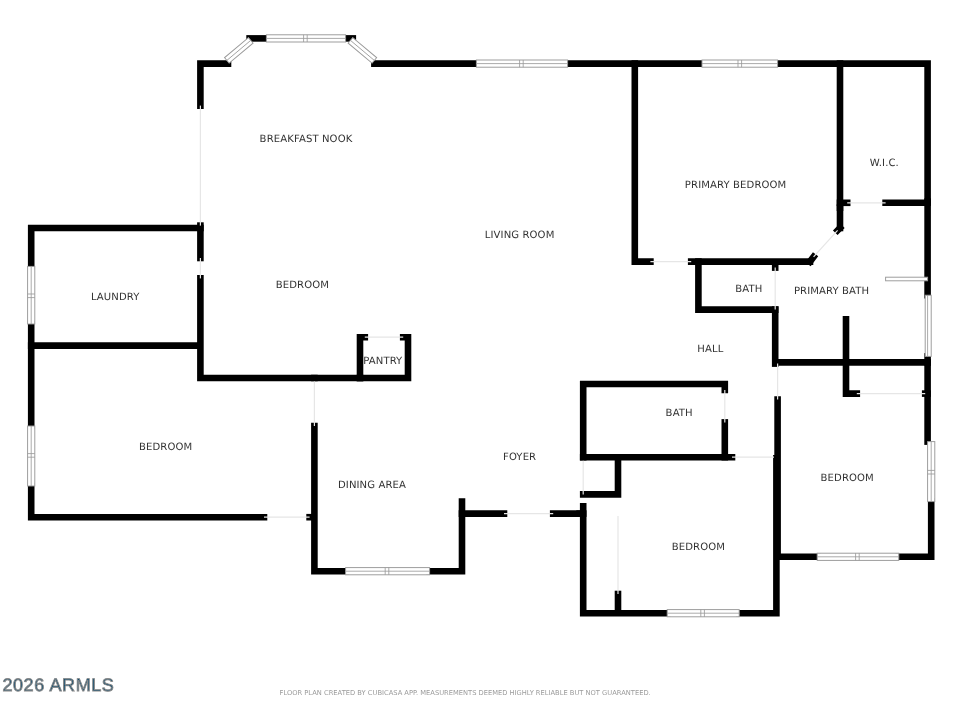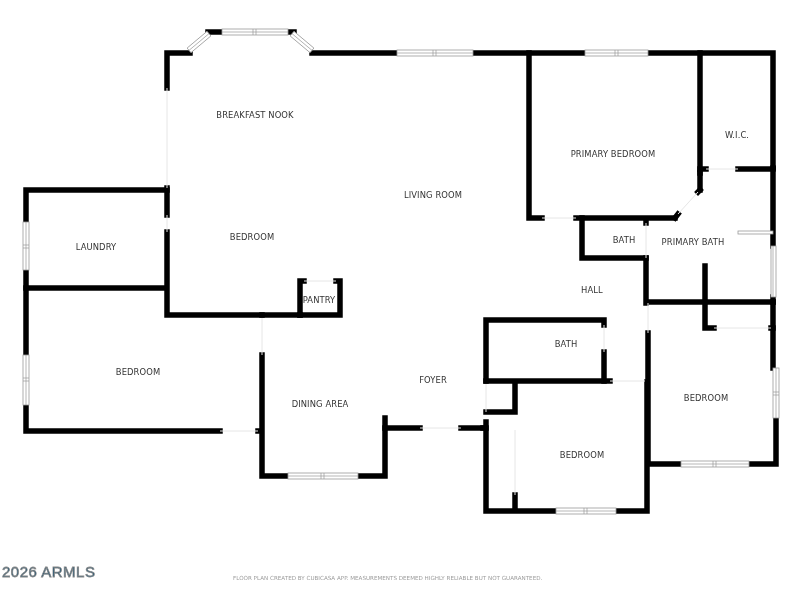--- a/index.html
+++ b/index.html
@@ -183,21 +183,21 @@
     <line class="door" x1="678" y1="214" x2="698" y2="192"></line>
   </g>
 </svg>
 
 <div class="room-label" style="left:255px;top:105px;margin-top:10px;">BREAKFAST NOOK</div>
 <div class="room-label" style="left:433px;top:195px;">LIVING ROOM</div>
 <div class="room-label" style="left:252px;top:237px;">BEDROOM</div>
 <div class="room-label" style="left:96px;top:247px;">LAUNDRY</div>
 <div class="room-label" style="left:319px;top:300px;">PANTRY</div>
 <div class="room-label" style="left:138px;top:372px;">BEDROOM</div>
-<div class="room-label" style="left:320px;top:404px;">DINING AREA</div>
+<div class="room-label" style="left:310px;top:404px;">DINING AREA</div>
 <div class="room-label" style="left:433px;top:380px;">FOYER</div>
 <div class="room-label" style="left:613px;top:154px;">PRIMARY BEDROOM</div>
 <div class="room-label" style="left:737px;top:120px;margin-top:15px;">W.I.C.</div>
 <div class="room-label" style="left:624px;top:240px;">BATH</div>
 <div class="room-label" style="left:693px;top:242px;">PRIMARY BATH</div>
 <div class="room-label" style="left:592px;top:290px;">HALL</div>
 <div class="room-label" style="left:566px;top:344px;">BATH</div>
 <div class="room-label" style="left:582px;top:455px;">BEDROOM</div>
 <div class="room-label" style="left:706px;top:398px;">BEDROOM</div>
 

